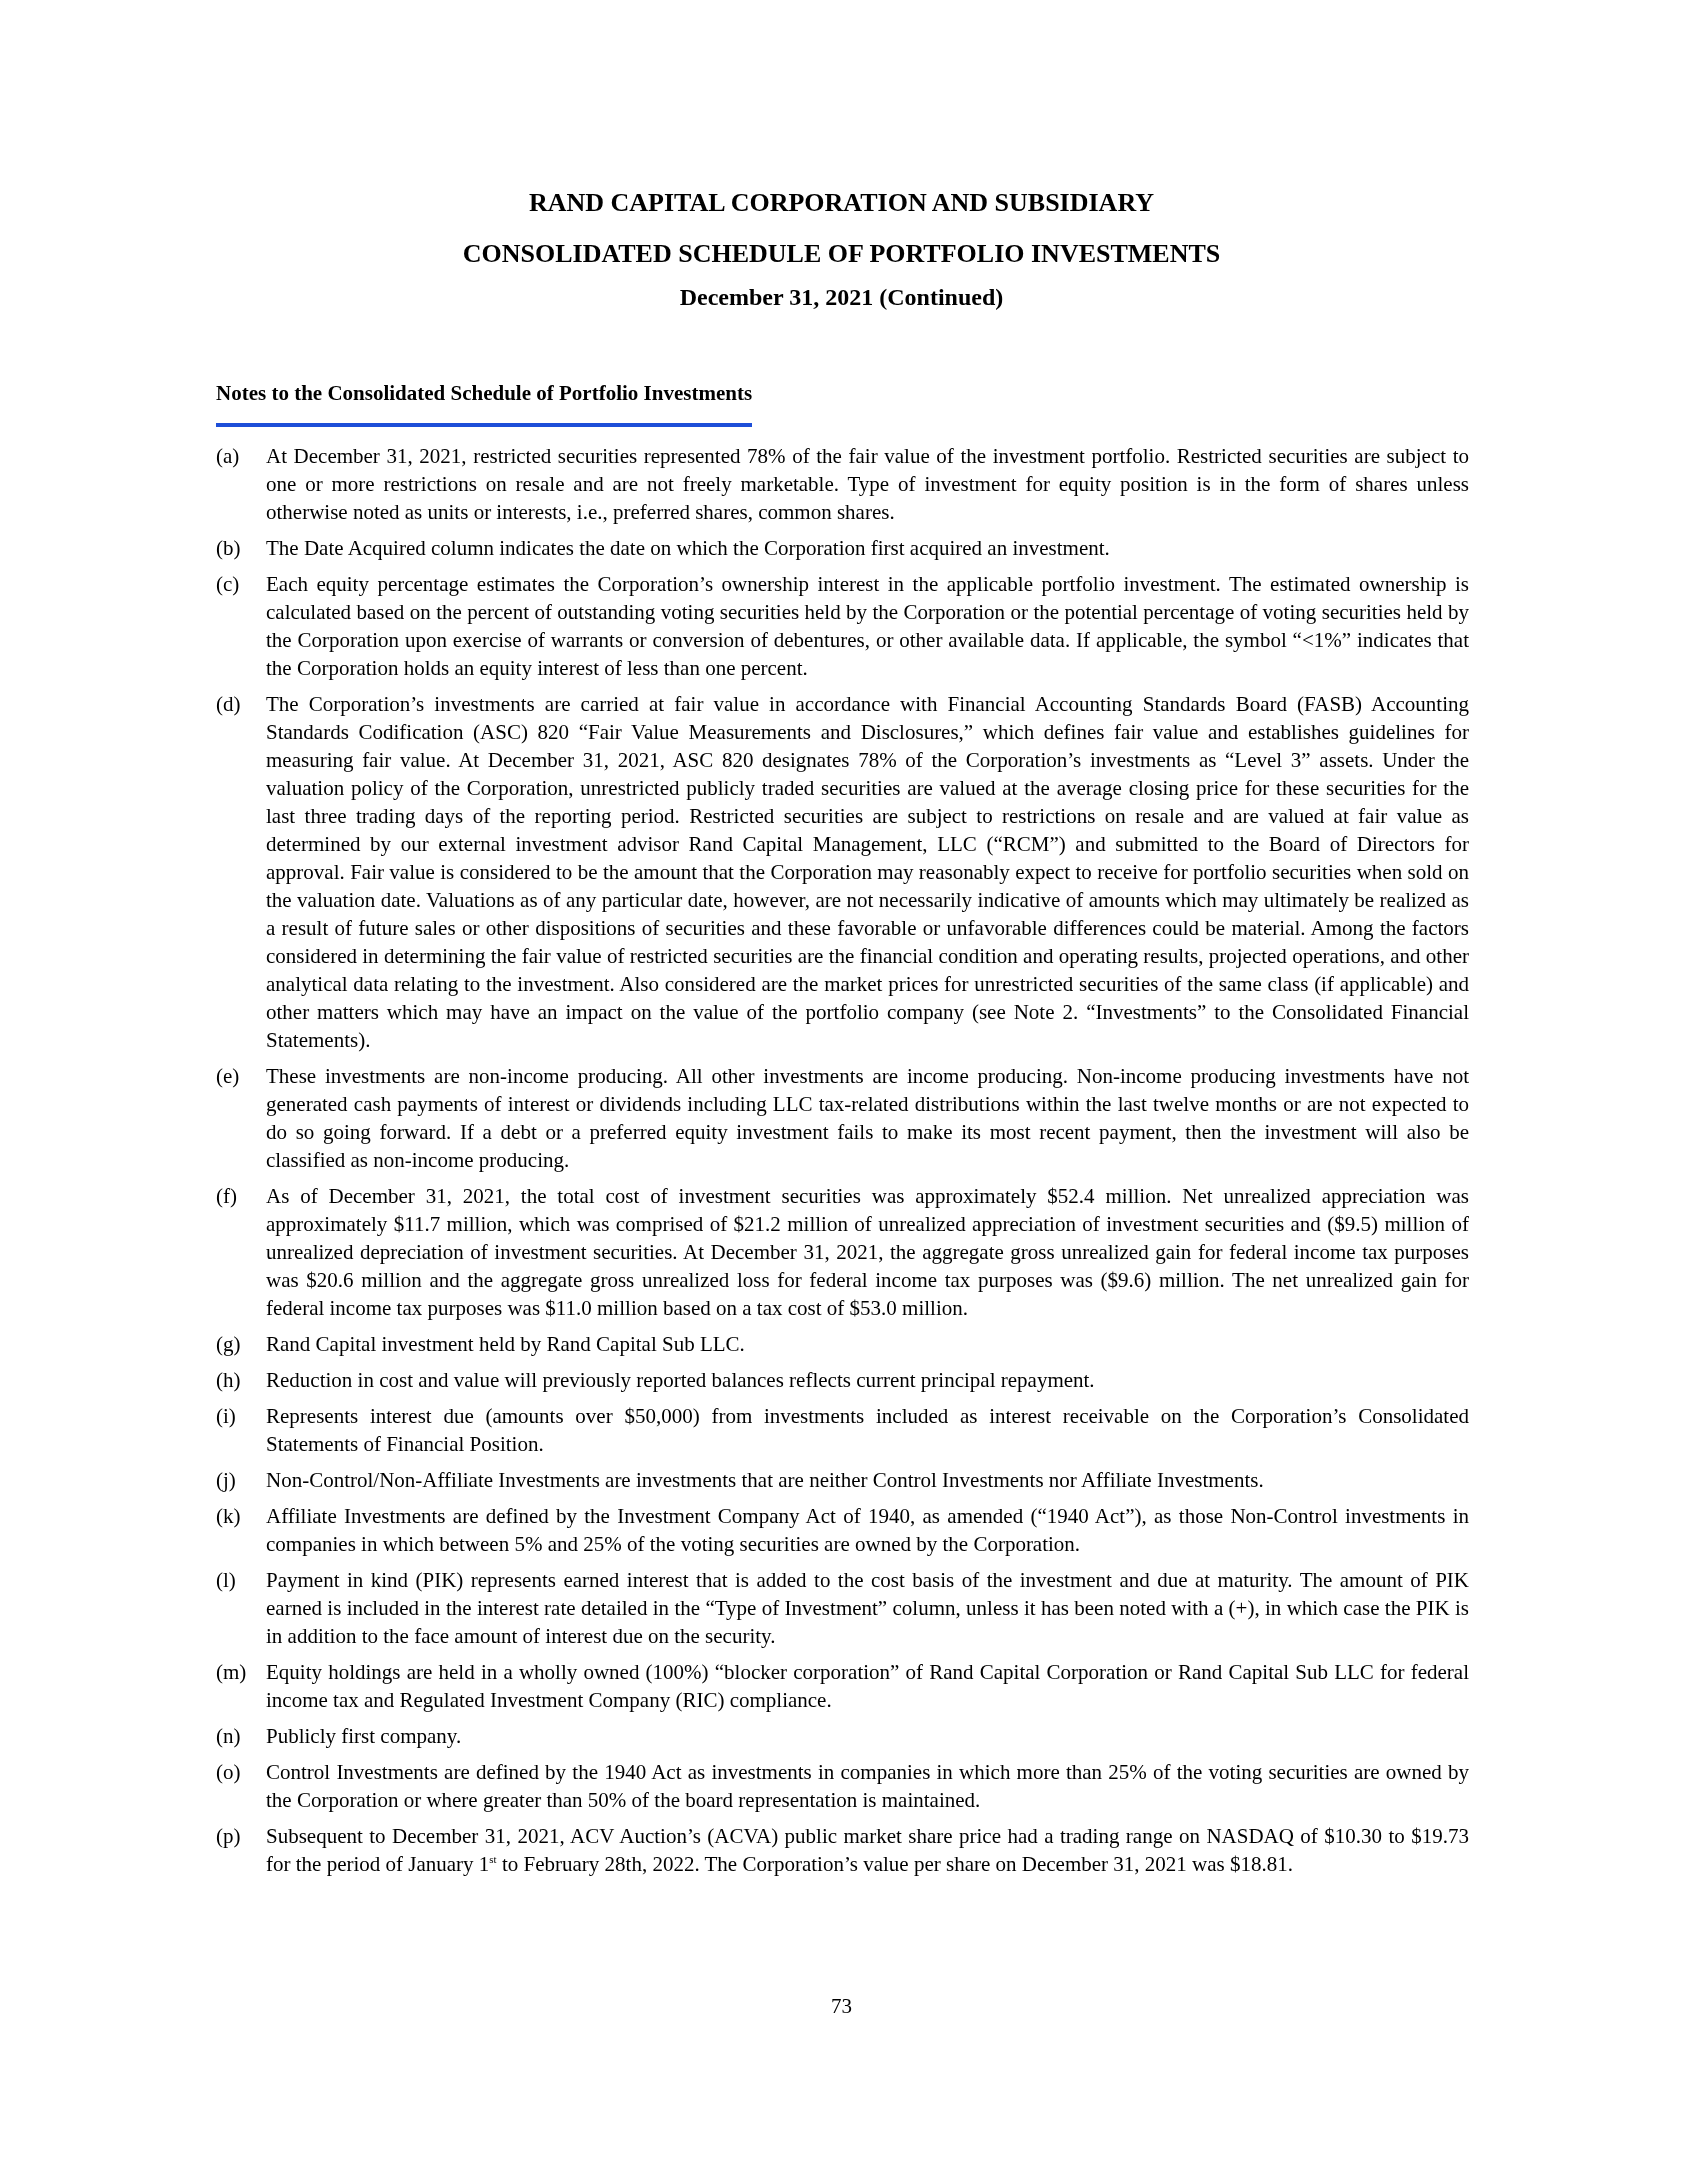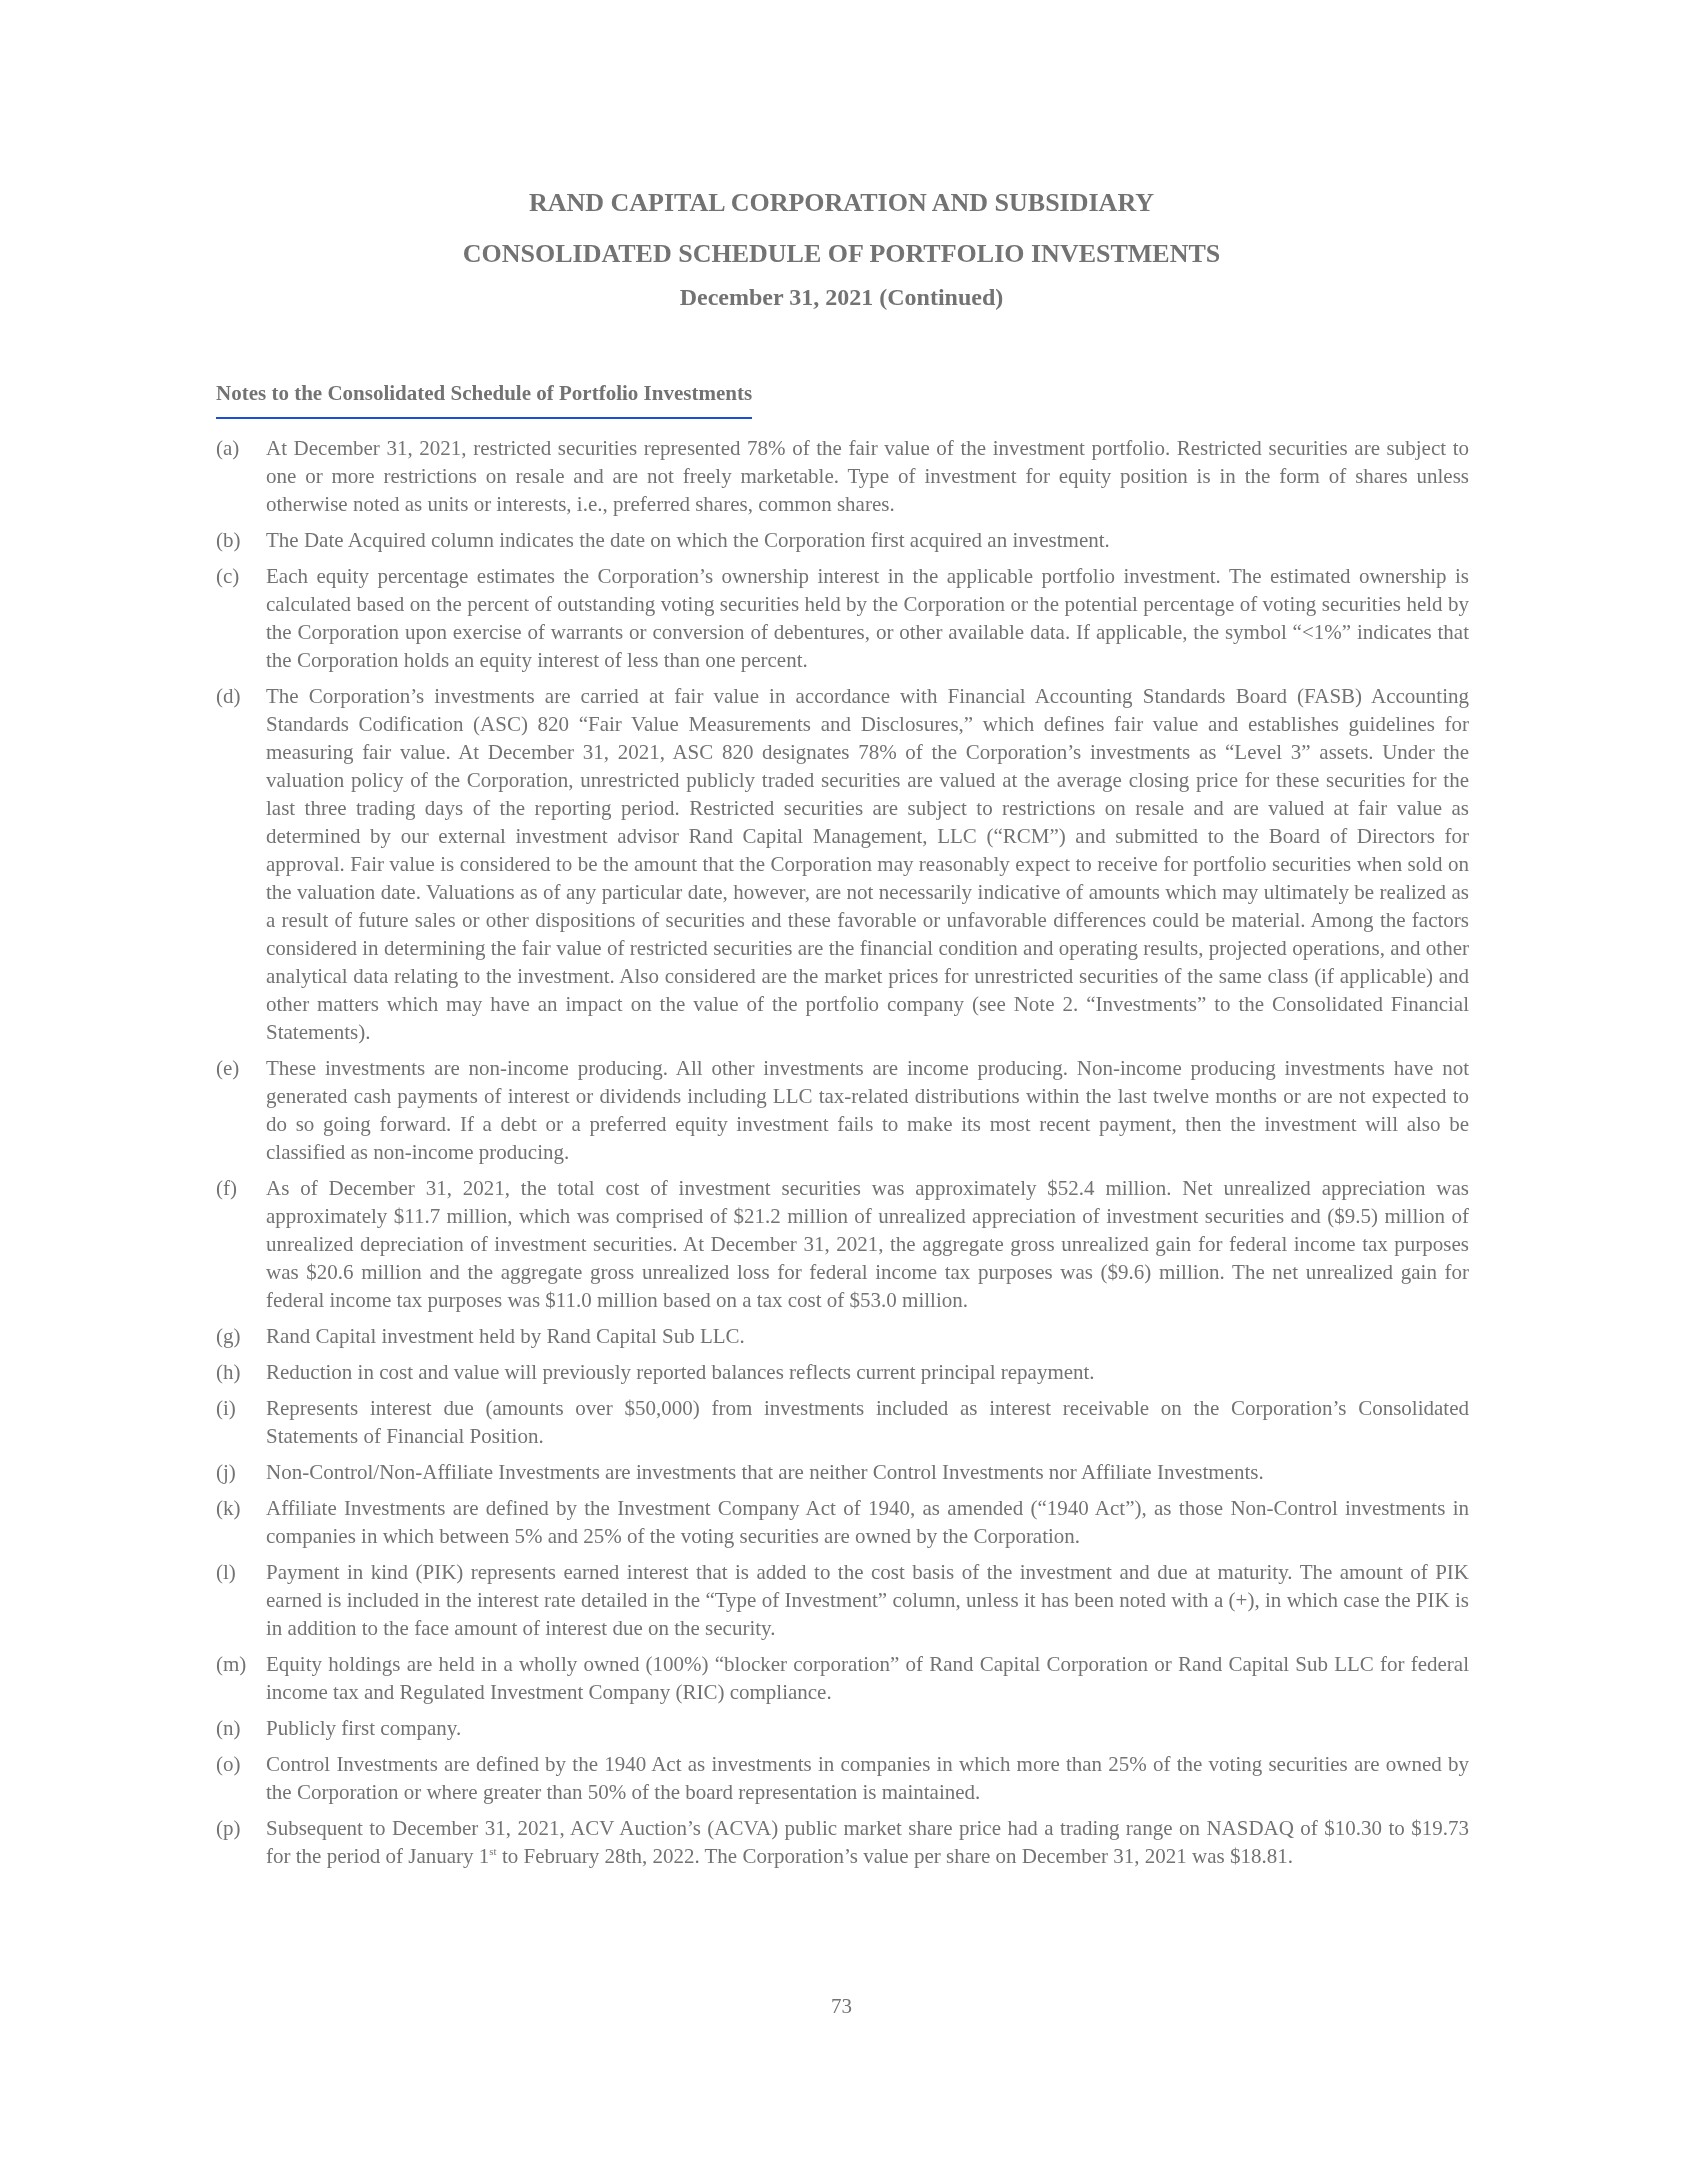--- a/index.html
+++ b/index.html
@@ -2,31 +2,31 @@
 <html><head>
 <meta charset="utf-8">
 <style>
   * { margin:0; padding:0; box-sizing:border-box; }
   html,body { background:#ffffff; }
   .page {
     position:relative;
     width:1683px;
     height:2178px;
     background:#ffffff;
-    color:#737373;
+    color:#000000;
     font-family:"Liberation Serif","DejaVu Serif",serif;
     overflow:hidden;
   }
   .doc-title { padding-top:188px; text-align:center; }
   .title-1 { font-size:26px; font-weight:700; line-height:30px; }
   .title-2 { font-size:26px; font-weight:700; line-height:30px; margin-top:21px; }
   .title-3 { font-size:24px; font-weight:700; line-height:30px; margin-top:13px; }
   .content { padding-left:216px; padding-right:214px; }
   .section-heading { margin-top:67px; font-size:21px; font-weight:700; line-height:28px; }
-  .section-heading .underlined { border-bottom:2px solid #1d4ed8; padding-bottom:10px; display:inline-block; }
+  .section-heading .underlined { border-bottom:4px solid #1d4ed8; padding-bottom:16px; display:inline-block; }
   .notes { margin-top:15px; }
   .note { display:flex; margin-bottom:8px; font-size:21px; line-height:28px; }
   .note:last-child { margin-bottom:0; }
   .note-marker { flex:0 0 50px; }
   .note-text { flex:1 1 auto; text-align:justify; }
   .note-text sup { font-size:11px; line-height:0; vertical-align:super; }
   .page-number { position:absolute; left:0; top:1992px; width:100%; text-align:center; font-size:21px; line-height:28px; }
 </style>
 </head>
 <body>

